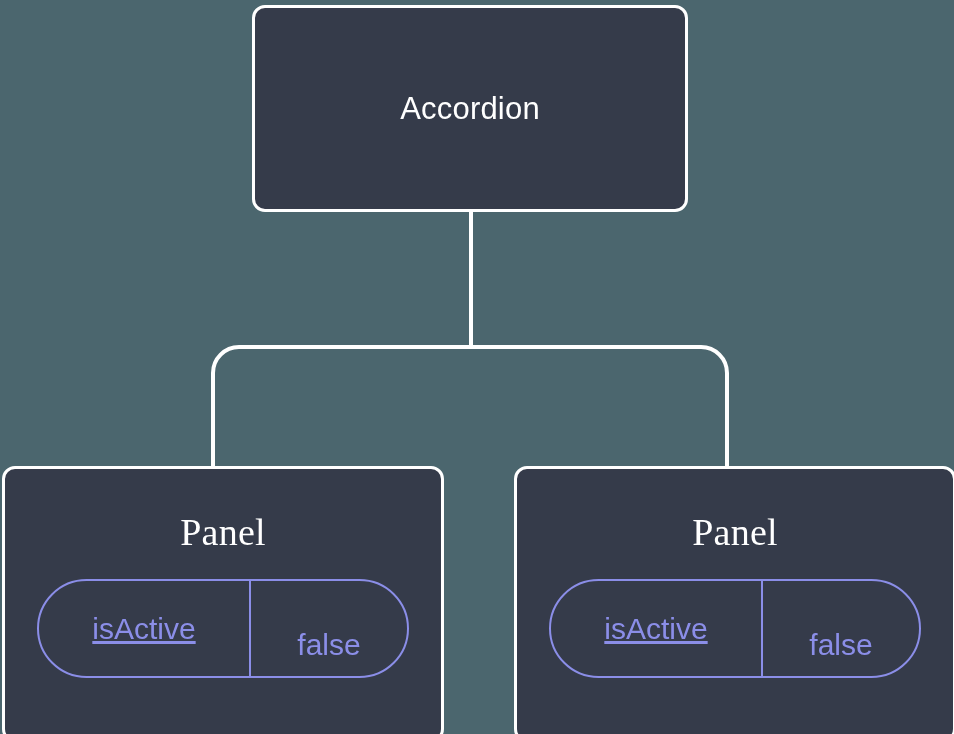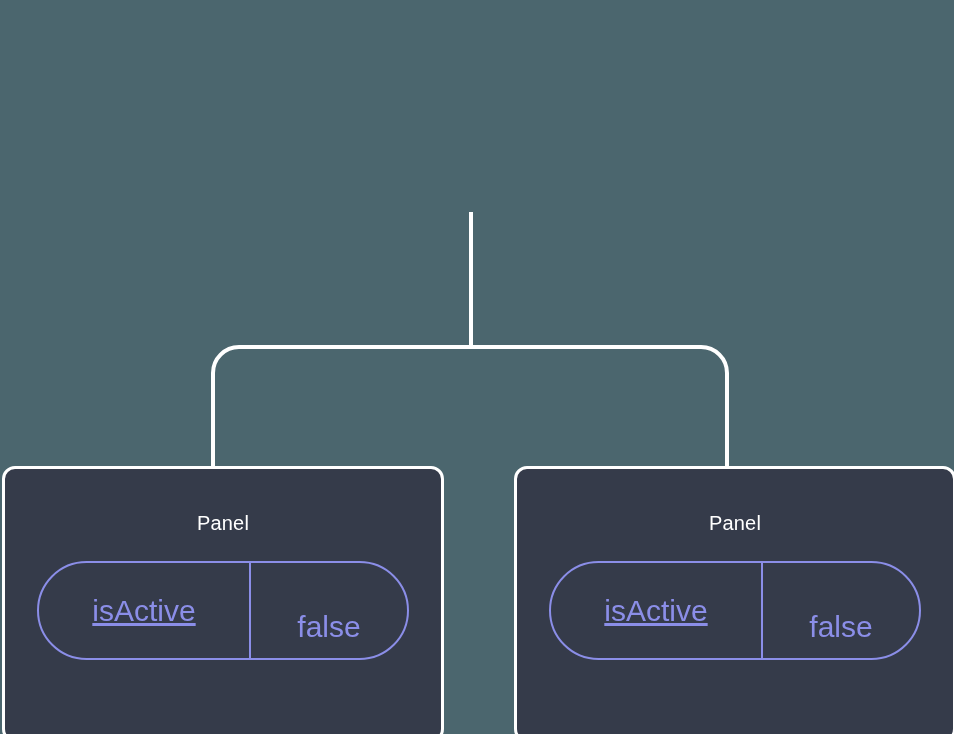--- a/index.html
+++ b/index.html
@@ -65,21 +65,22 @@
 
   .node-title {
     color: #ffffff;
     font-size: 31px;
     font-weight: 400;
     letter-spacing: 0.2px;
     line-height: 1;
     white-space: nowrap;
   }
   .node-child .node-title {
-    font-size: 20px;
+    font-size: 38px;
+    font-family: Liberation Serif, serif;
   }
 
   
   .badge {
     box-sizing: border-box;
     margin-top: 28px;
     height: 99px;
     border: 2px solid #8b8ee8;
     border-radius: 50px;
     display: flex;
@@ -112,20 +113,23 @@
 <div id="stage">
 
   <svg id="connectors" viewBox="0 0 954 734" width="954" height="734" xmlns="http://www.w3.org/2000/svg">
 
     <path d="M 471 212 L 471 347" fill="none" stroke="#ffffff" stroke-width="4" stroke-linecap="butt"></path>
 
     <path d="M 471 347 L 239 347 A 26 26 0 0 0 213 373 L 213 468" fill="none" stroke="#ffffff" stroke-width="4" stroke-linecap="butt"></path>
     <path d="M 471 347 L 701 347 A 26 26 0 0 1 727 373 L 727 468" fill="none" stroke="#ffffff" stroke-width="4" stroke-linecap="butt"></path>
   </svg>
 
+  <div class="node node-root">
+    <span class="node-title">Accordion</span>
+  </div>
 
   <div class="node node-child node-child-left">
     <span class="node-title">Panel</span>
     <div class="badge">
       <span class="badge-key">isActive</span>
       <span class="badge-val">false</span>
     </div>
   </div>
 
   <div class="node node-child node-child-right">

